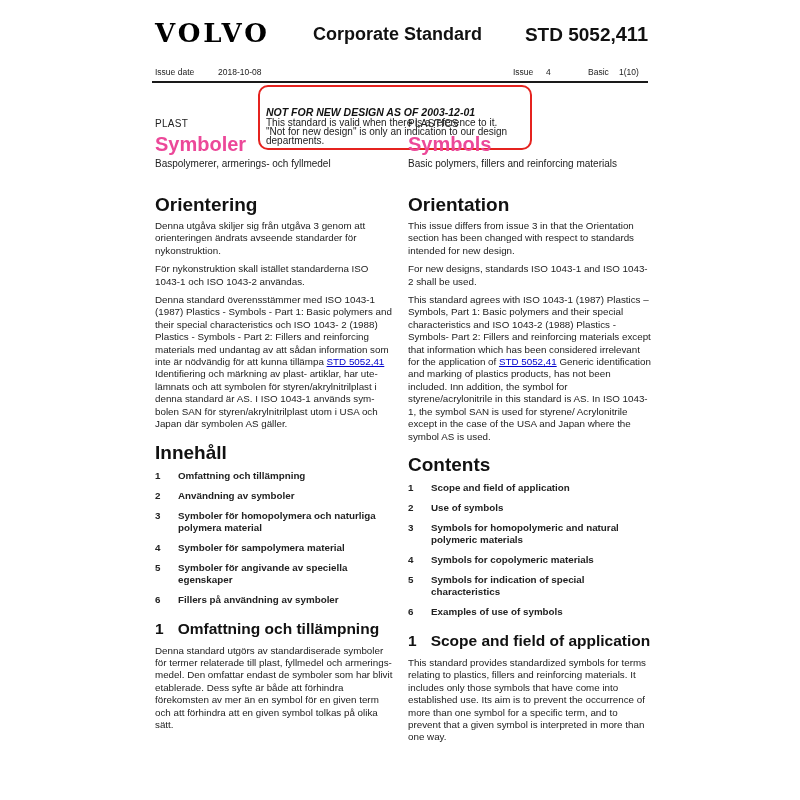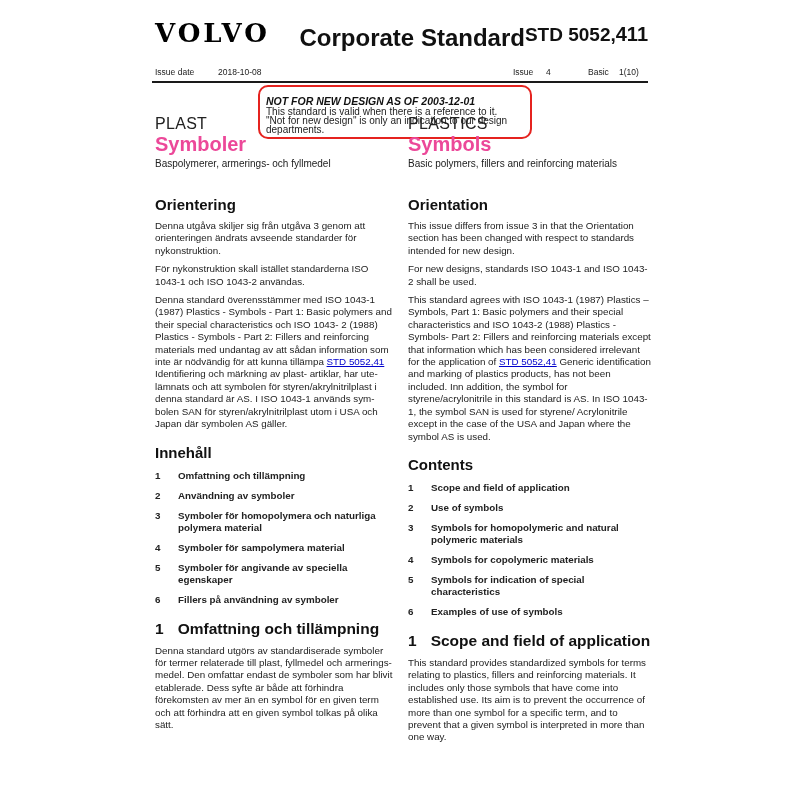--- a/index.html
+++ b/index.html
@@ -7,50 +7,50 @@
     --link:#0000cc;
     --rule:#1a1a1a;
   }
   *{box-sizing:border-box;margin:0;padding:0;}
   body{background:#ffffff;font-family:"Liberation Sans",sans-serif;color:#1a1a1a;}
   .page{position:relative;width:800px;height:800px;background:#ffffff;overflow:hidden;}
 
   
   .header{position:absolute;left:155px;top:20px;width:493px;display:flex;align-items:flex-start;}
   .logo{font-family:"DejaVu Serif",serif;font-weight:bold;font-size:26px;letter-spacing:3px;line-height:1;color:#000;}
-  .hdr-title{flex:1;text-align:right;font-size:24px;font-weight:bold;padding-top:4px;color:#111;}
+  .hdr-title{flex:1;text-align:center;font-size:18px;font-weight:bold;padding-top:4px;color:#111;}
   .hdr-std{font-size:19px;font-weight:bold;padding-top:3px;white-space:nowrap;color:#111;}
   .hdr-std .suffix{font-size:20px;}
 
   
   .issue-row{position:absolute;top:67px;left:0;width:800px;font-size:8.5px;color:#222;}
   .issue-row span{position:absolute;white-space:nowrap;}
   .lbl-issue-date{left:155px;}
   .val-issue-date{left:218px;}
   .lbl-issue{left:513px;}
   .val-issue{left:546px;}
   .lbl-page{left:588px;}
   .val-page{left:619px;}
   .header-rule{position:absolute;left:152px;top:81px;width:496px;border-top:2px solid var(--rule);}
 
   
-  .notice{position:absolute;left:258px;top:85px;width:274px;border:2px solid var(--notice-border);border-radius:10px;padding:8px 7px 3px 6px;background:#fff;}
+  .notice{position:absolute;left:258px;top:85px;width:274px;border:2px solid var(--notice-border);border-radius:10px;padding:19px 7px 3px 6px;background:#fff;}
   .notice-title{font-size:10.5px;font-weight:bold;font-style:italic;color:#111;line-height:12px;}
   .notice-line{font-size:10px;line-height:9px;color:#222;}
 
   
   .col{position:absolute;top:118px;}
   .col-left{left:155px;width:240px;}
   .col-right{left:408px;width:243px;}
 
-  .kicker{font-size:16px;letter-spacing:0.3px;color:#222;line-height:12px;}
+  .kicker{font-size:10px;letter-spacing:0.3px;color:#222;line-height:12px;}
   .doc-title{font-size:20px;font-weight:bold;margin-top:2px;line-height:24px;color:#ec4899;}
   .doc-subtitle{font-size:10px;margin-top:2px;line-height:12px;color:#222;}
 
-  .h2{font-size:15px;font-weight:bold;margin-top:26px;line-height:18px;color:#111;}
+  .h2{font-size:19px;font-weight:bold;margin-top:26px;line-height:18px;color:#111;}
   .h2-contents{margin-top:13px;}
   p.body{font-size:9.8px;line-height:12.4px;margin-top:6px;color:#222;text-align:left;}
   a.stdlink{color:var(--link);text-decoration:underline;cursor:pointer;}
 
   .toc-row{display:flex;margin-top:8px;font-size:9.8px;font-weight:bold;line-height:12px;color:#222;}
   .toc-num{width:23px;flex-shrink:0;}
   .toc-label{flex:1;}
 
   .sec-heading{display:flex;font-size:15.5px;font-weight:bold;margin-top:13px;line-height:20px;color:#111;}
   .sec-num{margin-right:14px;}

